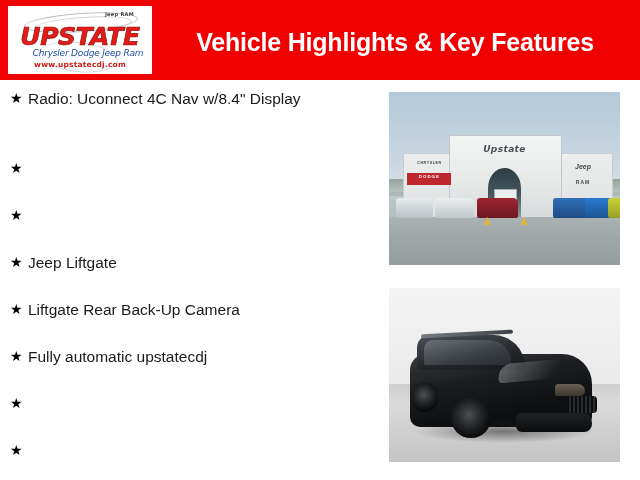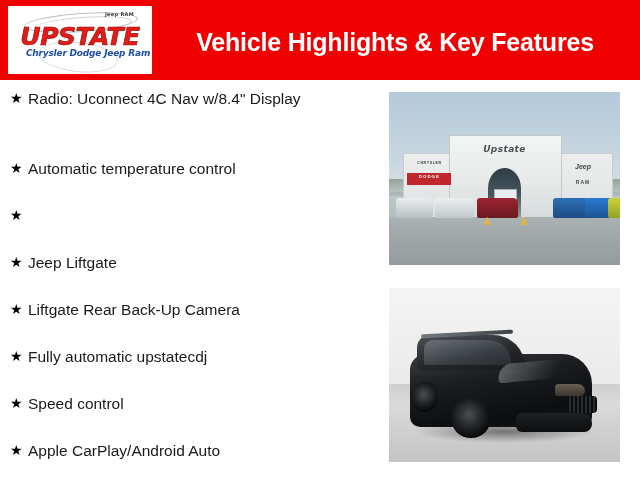--- a/index.html
+++ b/index.html
@@ -99,21 +99,21 @@
     font-family: "DejaVu Sans", sans-serif;
   }
   .logo-sub {
     position: absolute;
     left: 0;
     top: 42px;
     width: 160px;
     text-align: center;
     font-size: 9px;
     line-height: 10px;
-    font-weight: bold;
+    font-weight: normal;
     font-style: italic;
     color: #1f4fa3;
     letter-spacing: -0.2px;
     font-family: "DejaVu Sans", sans-serif;
   }
   .logo-url {
     position: absolute;
     left: 0;
     top: 54px;
     width: 144px;
@@ -328,36 +328,36 @@
 <div class="header">
 
   <div class="logo-box">
     <div class="logo-inner">
       <div class="logo-swoosh"></div>
       <div class="logo-swoosh2"></div>
       <div class="logo-swoosh3"></div>
       <div class="logo-smalltop">Jeep  RAM</div>
       <div class="logo-word">UPSTATE</div>
       <div class="logo-sub">Chrysler Dodge Jeep Ram</div>
+      <div class="logo-url">www.upstatecdj.com</div>
     </div>
   </div>
 
   <div class="header-title">Vehicle Highlights &amp; Key Features</div>
 </div>
 
 <div class="features">
 
   <div class="feature-item tall">
     <span class="feature-star">★</span>
     <span class="feature-text">Radio: Uconnect 4C Nav w/8.4" Display</span>
   </div>
 
   <div class="feature-item">
     <span class="feature-star">★</span>
-    <span class="feature-text">Automatic temperature control</span>
   </div>
 
   <div class="feature-item">
     <span class="feature-star">★</span>
   </div>
 
   <div class="feature-item">
     <span class="feature-star">★</span>
     <span class="feature-text">Jeep Liftgate</span>
   </div>
@@ -367,26 +367,24 @@
     <span class="feature-text">Liftgate Rear Back-Up Camera</span>
   </div>
 
   <div class="feature-item">
     <span class="feature-star">★</span>
     <span class="feature-text">Fully automatic upstatecdj</span>
   </div>
 
   <div class="feature-item">
     <span class="feature-star">★</span>
-    <span class="feature-text">Speed control</span>
-  </div>
-
-  <div class="feature-item">
-    <span class="feature-star">★</span>
-    <span class="feature-text">Apple CarPlay/Android Auto</span>
+  </div>
+
+  <div class="feature-item">
+    <span class="feature-star">★</span>
   </div>
 
 </div>
 
 <div class="photo" id="photo-dealership">
   <div class="sky"></div>
   <div class="treeline"></div>
   <div class="bldg-left"></div>
   <div class="bldg-right"></div>
   <div class="bldg-main"></div>

